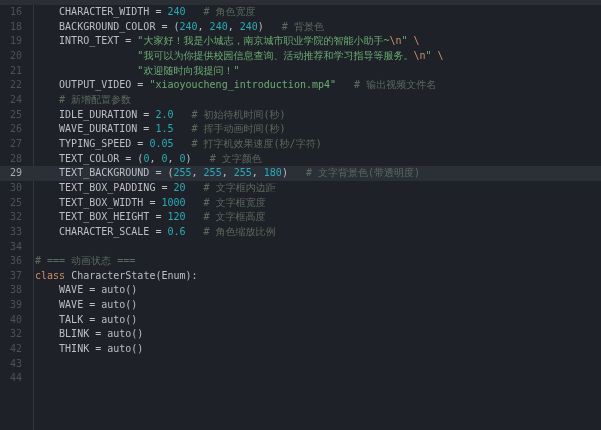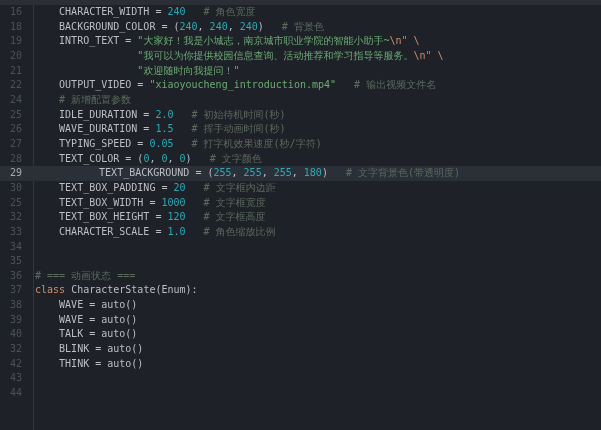--- a/index.html
+++ b/index.html
@@ -32,21 +32,20 @@
   }
   .row {
     display: flex;
     height: 14.66px;
     line-height: 14.66px;
     font-size: 10px;
     white-space: pre;
   }
   .row.active {
     background: var(--c-activeLine);
-    gap: 40px;
   }
   .gutter-num {
     flex: 0 0 22px;
     width: 22px;
     padding-right: 8px;
     text-align: right;
     color: var(--c-lineNum);
   }
   .row.active .gutter-num {
     color: var(--c-lineNumActive);
@@ -78,23 +77,22 @@
       <div class="row"><span class="gutter-num">22</span><span class="code"><span class="tk-id">    OUTPUT_VIDEO = </span><span class="tk-str">"xiaoyoucheng_introduction.mp4"</span><span class="tk-cm">   # 输出视频文件名</span></span></div>
       <div class="row"><span class="gutter-num">24</span><span class="code"><span class="tk-cm">    # 新增配置参数</span></span></div>
       <div class="row"><span class="gutter-num">25</span><span class="code"><span class="tk-id">    IDLE_DURATION = </span><span class="tk-num">2.0</span><span class="tk-cm">   # 初始待机时间(秒)</span></span></div>
       <div class="row"><span class="gutter-num">26</span><span class="code"><span class="tk-id">    WAVE_DURATION = </span><span class="tk-num">1.5</span><span class="tk-cm">   # 挥手动画时间(秒)</span></span></div>
       <div class="row"><span class="gutter-num">27</span><span class="code"><span class="tk-id">    TYPING_SPEED = </span><span class="tk-num">0.05</span><span class="tk-cm">   # 打字机效果速度(秒/字符)</span></span></div>
       <div class="row"><span class="gutter-num">28</span><span class="code"><span class="tk-id">    TEXT_COLOR = (</span><span class="tk-num">0</span><span class="tk-id">, </span><span class="tk-num">0</span><span class="tk-id">, </span><span class="tk-num">0</span><span class="tk-id">)</span><span class="tk-cm">   # 文字颜色</span></span></div>
       <div class="row active"><span class="gutter-num">29</span><span class="code"><span class="tk-id">    TEXT_BACKGROUND = (</span><span class="tk-num">255</span><span class="tk-id">, </span><span class="tk-num">255</span><span class="tk-id">, </span><span class="tk-num">255</span><span class="tk-id">, </span><span class="tk-num">180</span><span class="tk-id">)</span><span class="tk-cm">   # 文字背景色(带透明度)</span></span></div>
       <div class="row"><span class="gutter-num">30</span><span class="code"><span class="tk-id">    TEXT_BOX_PADDING = </span><span class="tk-num">20</span><span class="tk-cm">   # 文字框内边距</span></span></div>
       <div class="row"><span class="gutter-num">25</span><span class="code"><span class="tk-id">    TEXT_BOX_WIDTH = </span><span class="tk-num">1000</span><span class="tk-cm">   # 文字框宽度</span></span></div>
       <div class="row"><span class="gutter-num">32</span><span class="code"><span class="tk-id">    TEXT_BOX_HEIGHT = </span><span class="tk-num">120</span><span class="tk-cm">   # 文字框高度</span></span></div>
-      <div class="row"><span class="gutter-num">33</span><span class="code"><span class="tk-id">    CHARACTER_SCALE = </span><span class="tk-num">1.0</span><span class="tk-cm">   # 角色缩放比例</span></span></div>
+      <div class="row"><span class="gutter-num">33</span><span class="code"><span class="tk-id">    CHARACTER_SCALE = </span><span class="tk-num">0.6</span><span class="tk-cm">   # 角色缩放比例</span></span></div>
       <div class="row"><span class="gutter-num">34</span><span class="code"></span></div>
-      <div class="row"><span class="gutter-num">35</span><span class="code"></span></div>
       <div class="row"><span class="gutter-num">36</span><span class="code"><span class="tk-cm"># === 动画状态 ===</span></span></div>
       <div class="row"><span class="gutter-num">37</span><span class="code"><span class="tk-kw">class</span><span class="tk-id"> CharacterState(Enum):</span></span></div>
       <div class="row"><span class="gutter-num">38</span><span class="code"><span class="tk-id">    WAVE = auto()</span></span></div>
       <div class="row"><span class="gutter-num">39</span><span class="code"><span class="tk-id">    WAVE = auto()</span></span></div>
       <div class="row"><span class="gutter-num">40</span><span class="code"><span class="tk-id">    TALK = auto()</span></span></div>
       <div class="row"><span class="gutter-num">32</span><span class="code"><span class="tk-id">    BLINK = auto()</span></span></div>
       <div class="row"><span class="gutter-num">42</span><span class="code"><span class="tk-id">    THINK = auto()</span></span></div>
       <div class="row"><span class="gutter-num">43</span><span class="code"></span></div>
       <div class="row"><span class="gutter-num">44</span><span class="code"></span></div>
     </div>

